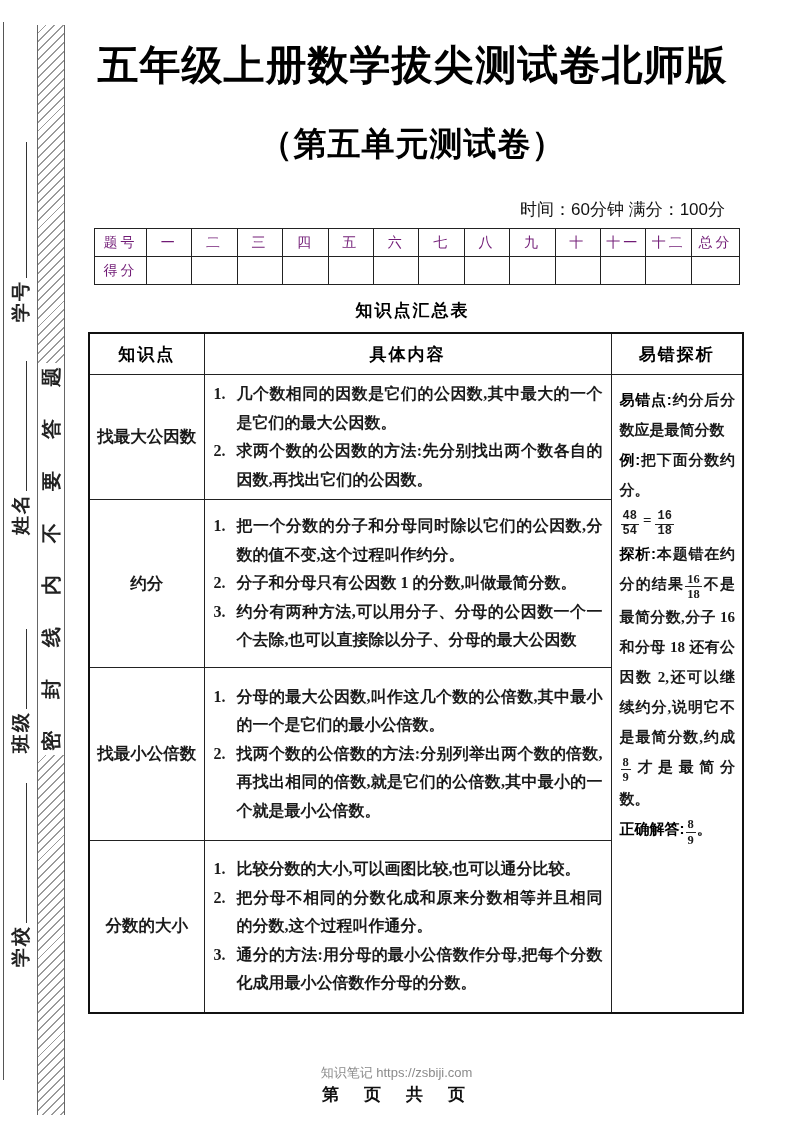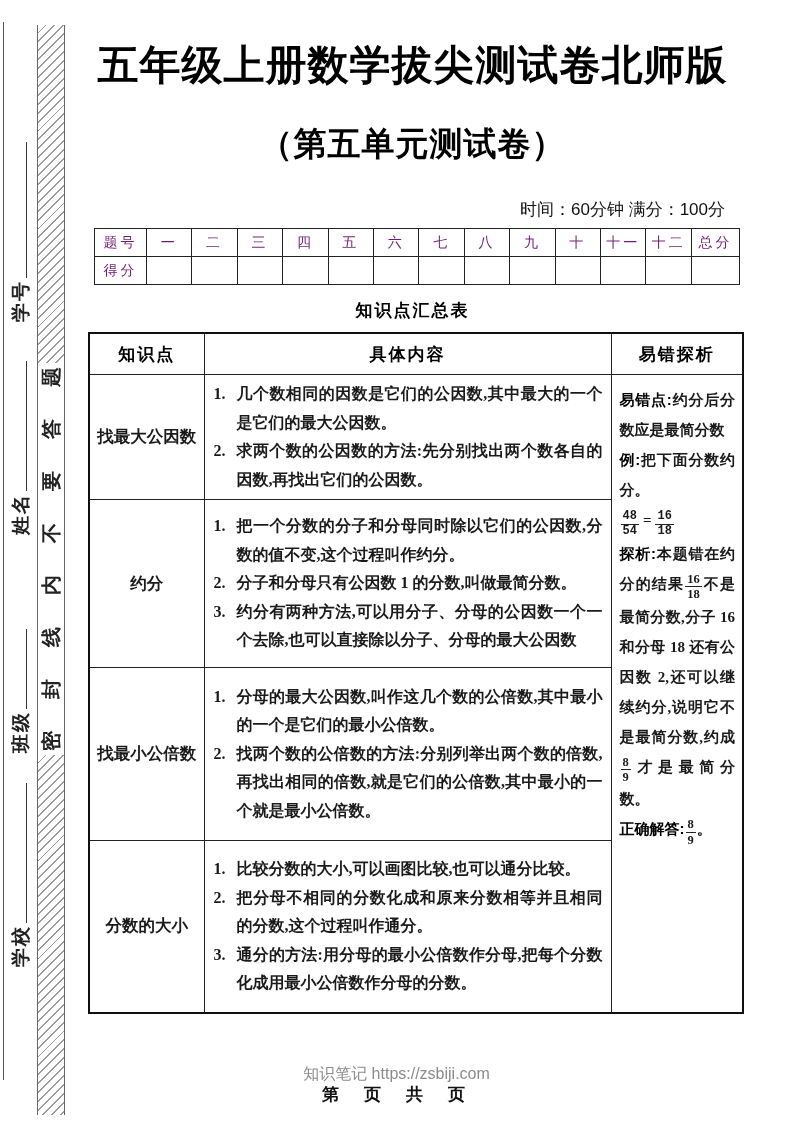--- a/index.html
+++ b/index.html
@@ -52,21 +52,21 @@
     font-weight:600;text-align:justify;color:#1a1a1a;}
   .alabel{font-family:"Liberation Sans",sans-serif;font-weight:bold;color:#000;}
   .frac{display:inline-block;text-align:center;vertical-align:-0.75em;line-height:1.15;
     font-size:12.5px;font-weight:bold;margin:0 1px;}
   .frac .fn{display:block;padding:0 2px;}
   .frac .fd{display:block;border-top:1.4px solid #222;padding:0 2px;}
   .frac.big{font-size:12px;font-family:Liberation Mono, monospace;}
   .eq{padding:0 3px;}
   
   .footer-site{position:absolute;left:0;width:793px;top:1064px;text-align:center;
-    font-family:"Liberation Sans",sans-serif;font-size:16px;color:#8b8b8b;}
+    font-family:"Liberation Sans",sans-serif;font-size:13px;color:#8b8b8b;}
   .footer-page{position:absolute;left:0;width:791px;top:1083px;text-align:center;
     font-family:"Liberation Sans",sans-serif;font-size:17px;font-weight:bold;color:#111;letter-spacing:4px;}
 </style>
 </head>
 <body>
 
 <div class="page">
 
   <div class="edge-line"></div>
 

